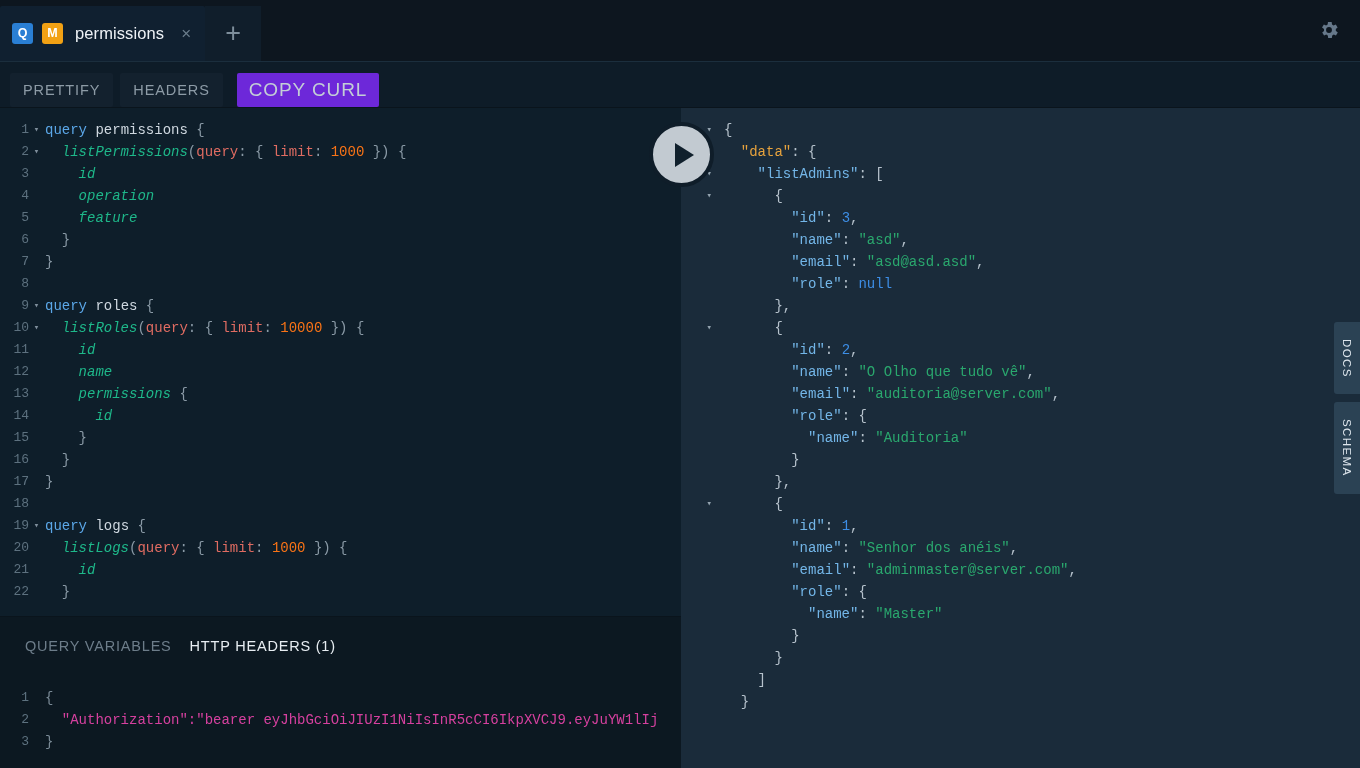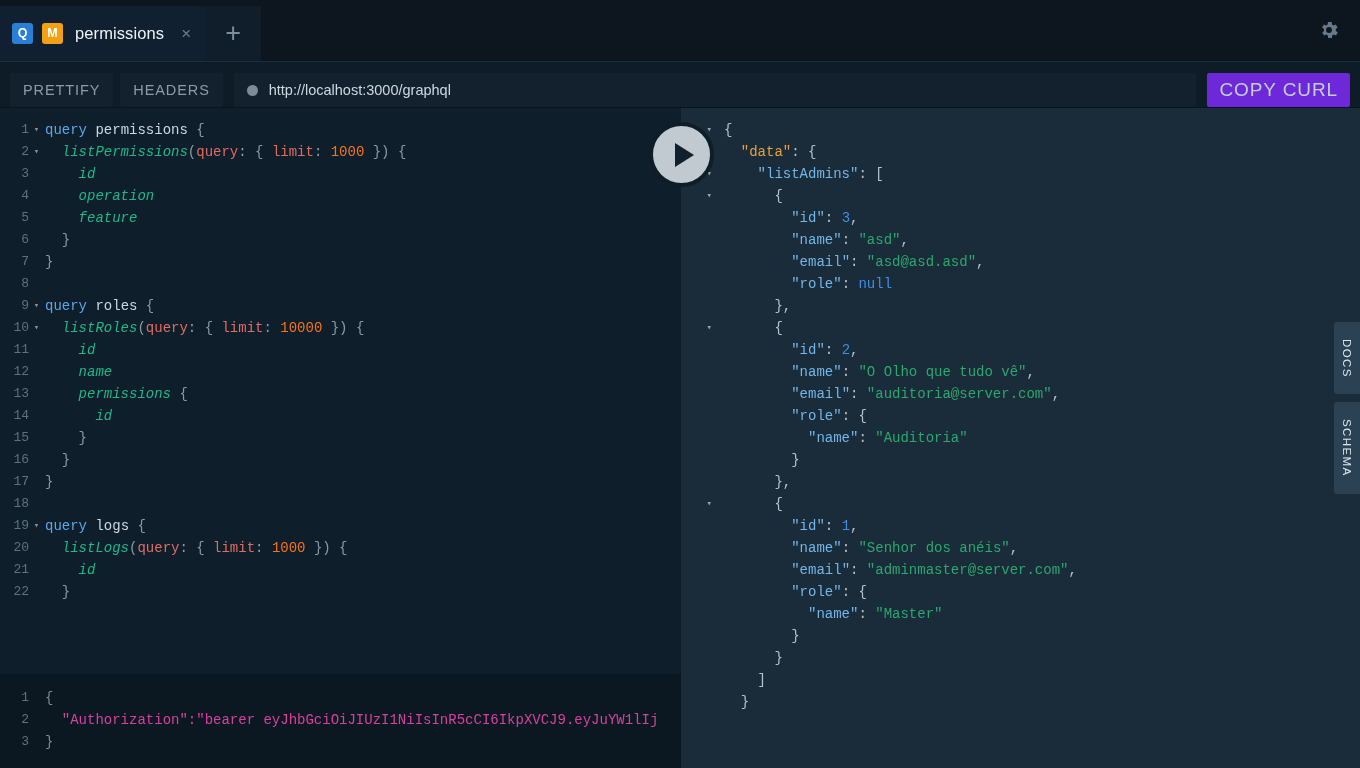--- a/index.html
+++ b/index.html
@@ -207,32 +207,32 @@
         <path d="M19.4 13a7.6 7.6 0 0 0 0-2l2-1.6-2-3.4-2.4 1a7.5 7.5 0 0 0-1.7-1l-.4-2.6h-4l-.4 2.6a7.5 7.5 0 0 0-1.7 1l-2.4-1-2 3.4L6.6 11a7.6 7.6 0 0 0 0 2l-2 1.6 2 3.4 2.4-1c.5.4 1.1.8 1.7 1l.4 2.6h4l.4-2.6c.6-.2 1.2-.6 1.7-1l2.4 1 2-3.4-2-1.6zM12 15.2A3.2 3.2 0 1 1 12 8.8a3.2 3.2 0 0 1 0 6.4z"></path>
       </svg>
     </div>
   </div>
 
   <div class="strip"></div>
 
   <div class="toolbar">
     <div class="tbtn">PRETTIFY</div>
     <div class="tbtn">HEADERS</div>
-    <div class="urlbar">
-      <span class="url-dot"></span>
-      <span class="url-text" title="Enter URL">http://localhost:3000/graphql</span>
-    </div>
     <div class="copycurl">COPY CURL</div>
   </div>
 
   <div class="main">
 
     <div class="left-pane">
       <div class="editor code" id="editor"><div class="ln-row"><span class="ln">1</span><span class="fold">▾</span><span class="ltxt"><span class="k-kw">query</span><span class="k-p"> </span><span class="k-opn">permissions</span><span class="k-p"> {</span></span></div><div class="ln-row"><span class="ln">2</span><span class="fold">▾</span><span class="ltxt"><span class="k-p">  </span><span class="k-fld">listPermissions</span><span class="k-p">(</span><span class="k-arg">query</span><span class="k-p">: { </span><span class="k-arg">limit</span><span class="k-p">: </span><span class="k-num">1000</span><span class="k-p"> }) {</span></span></div><div class="ln-row"><span class="ln">3</span><span class="fold"></span><span class="ltxt"><span class="k-p">    </span><span class="k-fld">id</span></span></div><div class="ln-row"><span class="ln">4</span><span class="fold"></span><span class="ltxt"><span class="k-p">    </span><span class="k-fld">operation</span></span></div><div class="ln-row"><span class="ln">5</span><span class="fold"></span><span class="ltxt"><span class="k-p">    </span><span class="k-fld">feature</span></span></div><div class="ln-row"><span class="ln">6</span><span class="fold"></span><span class="ltxt"><span class="k-p">  }</span></span></div><div class="ln-row"><span class="ln">7</span><span class="fold"></span><span class="ltxt"><span class="k-p">}</span></span></div><div class="ln-row"><span class="ln">8</span><span class="fold"></span><span class="ltxt"></span></div><div class="ln-row"><span class="ln">9</span><span class="fold">▾</span><span class="ltxt"><span class="k-kw">query</span><span class="k-p"> </span><span class="k-opn">roles</span><span class="k-p"> {</span></span></div><div class="ln-row"><span class="ln">10</span><span class="fold">▾</span><span class="ltxt"><span class="k-p">  </span><span class="k-fld">listRoles</span><span class="k-p">(</span><span class="k-arg">query</span><span class="k-p">: { </span><span class="k-arg">limit</span><span class="k-p">: </span><span class="k-num">10000</span><span class="k-p"> }) {</span></span></div><div class="ln-row"><span class="ln">11</span><span class="fold"></span><span class="ltxt"><span class="k-p">    </span><span class="k-fld">id</span></span></div><div class="ln-row"><span class="ln">12</span><span class="fold"></span><span class="ltxt"><span class="k-p">    </span><span class="k-fld">name</span></span></div><div class="ln-row"><span class="ln">13</span><span class="fold"></span><span class="ltxt"><span class="k-p">    </span><span class="k-fld">permissions</span><span class="k-p"> {</span></span></div><div class="ln-row"><span class="ln">14</span><span class="fold"></span><span class="ltxt"><span class="k-p">      </span><span class="k-fld">id</span></span></div><div class="ln-row"><span class="ln">15</span><span class="fold"></span><span class="ltxt"><span class="k-p">    }</span></span></div><div class="ln-row"><span class="ln">16</span><span class="fold"></span><span class="ltxt"><span class="k-p">  }</span></span></div><div class="ln-row"><span class="ln">17</span><span class="fold"></span><span class="ltxt"><span class="k-p">}</span></span></div><div class="ln-row"><span class="ln">18</span><span class="fold"></span><span class="ltxt"></span></div><div class="ln-row"><span class="ln">19</span><span class="fold">▾</span><span class="ltxt"><span class="k-kw">query</span><span class="k-p"> </span><span class="k-opn">logs</span><span class="k-p"> {</span></span></div><div class="ln-row"><span class="ln">20</span><span class="fold"></span><span class="ltxt"><span class="k-p">  </span><span class="k-fld">listLogs</span><span class="k-p">(</span><span class="k-arg">query</span><span class="k-p">: { </span><span class="k-arg">limit</span><span class="k-p">: </span><span class="k-num">1000</span><span class="k-p"> }) {</span></span></div><div class="ln-row"><span class="ln">21</span><span class="fold"></span><span class="ltxt"><span class="k-p">    </span><span class="k-fld">id</span></span></div><div class="ln-row"><span class="ln">22</span><span class="fold"></span><span class="ltxt"><span class="k-p">  }</span></span></div></div>
 
+      <div class="varbar">
+        <span class="varbar-tab inactive">QUERY VARIABLES</span>
+        <span class="varbar-tab active">HTTP HEADERS (1)</span>
+      </div>
 
       <div class="varpanel code" id="varpanel"><div class="ln-row"><span class="ln">1</span><span class="fold"></span><span class="ltxt"><span class="v-p">{</span></span></div><div class="ln-row"><span class="ln">2</span><span class="fold"></span><span class="ltxt"><span class="v-p">  </span><span class="v-str">"Authorization":"bearer eyJhbGciOiJIUzI1NiIsInR5cCI6IkpXVCJ9.eyJuYW1lIj</span></span></div><div class="ln-row"><span class="ln">3</span><span class="fold"></span><span class="ltxt"><span class="v-p">}</span></span></div></div>
     </div>
 
     <div class="right-pane">
       <div class="response code" id="response"><div class="r-row"><span class="r-fold">▾</span><span class="r-txt"><span class="j-p">{</span></span></div><div class="r-row"><span class="r-fold">▾</span><span class="r-txt"><span class="j-p">  </span><span class="j-root">"data"</span><span class="j-p">: {</span></span></div><div class="r-row"><span class="r-fold">▾</span><span class="r-txt"><span class="j-p">    </span><span class="j-key">"listAdmins"</span><span class="j-p">: [</span></span></div><div class="r-row"><span class="r-fold">▾</span><span class="r-txt"><span class="j-p">      {</span></span></div><div class="r-row"><span class="r-fold"></span><span class="r-txt"><span class="j-p">        </span><span class="j-key">"id"</span><span class="j-p">: </span><span class="j-num">3</span><span class="j-p">,</span></span></div><div class="r-row"><span class="r-fold"></span><span class="r-txt"><span class="j-p">        </span><span class="j-key">"name"</span><span class="j-p">: </span><span class="j-str">"asd"</span><span class="j-p">,</span></span></div><div class="r-row"><span class="r-fold"></span><span class="r-txt"><span class="j-p">        </span><span class="j-key">"email"</span><span class="j-p">: </span><span class="j-str">"asd@asd.asd"</span><span class="j-p">,</span></span></div><div class="r-row"><span class="r-fold"></span><span class="r-txt"><span class="j-p">        </span><span class="j-key">"role"</span><span class="j-p">: </span><span class="j-num">null</span></span></div><div class="r-row"><span class="r-fold"></span><span class="r-txt"><span class="j-p">      },</span></span></div><div class="r-row"><span class="r-fold">▾</span><span class="r-txt"><span class="j-p">      {</span></span></div><div class="r-row"><span class="r-fold"></span><span class="r-txt"><span class="j-p">        </span><span class="j-key">"id"</span><span class="j-p">: </span><span class="j-num">2</span><span class="j-p">,</span></span></div><div class="r-row"><span class="r-fold"></span><span class="r-txt"><span class="j-p">        </span><span class="j-key">"name"</span><span class="j-p">: </span><span class="j-str">"O Olho que tudo vê"</span><span class="j-p">,</span></span></div><div class="r-row"><span class="r-fold"></span><span class="r-txt"><span class="j-p">        </span><span class="j-key">"email"</span><span class="j-p">: </span><span class="j-str">"auditoria@server.com"</span><span class="j-p">,</span></span></div><div class="r-row"><span class="r-fold"></span><span class="r-txt"><span class="j-p">        </span><span class="j-key">"role"</span><span class="j-p">: {</span></span></div><div class="r-row"><span class="r-fold"></span><span class="r-txt"><span class="j-p">          </span><span class="j-key">"name"</span><span class="j-p">: </span><span class="j-str">"Auditoria"</span></span></div><div class="r-row"><span class="r-fold"></span><span class="r-txt"><span class="j-p">        }</span></span></div><div class="r-row"><span class="r-fold"></span><span class="r-txt"><span class="j-p">      },</span></span></div><div class="r-row"><span class="r-fold">▾</span><span class="r-txt"><span class="j-p">      {</span></span></div><div class="r-row"><span class="r-fold"></span><span class="r-txt"><span class="j-p">        </span><span class="j-key">"id"</span><span class="j-p">: </span><span class="j-num">1</span><span class="j-p">,</span></span></div><div class="r-row"><span class="r-fold"></span><span class="r-txt"><span class="j-p">        </span><span class="j-key">"name"</span><span class="j-p">: </span><span class="j-str">"Senhor dos anéis"</span><span class="j-p">,</span></span></div><div class="r-row"><span class="r-fold"></span><span class="r-txt"><span class="j-p">        </span><span class="j-key">"email"</span><span class="j-p">: </span><span class="j-str">"adminmaster@server.com"</span><span class="j-p">,</span></span></div><div class="r-row"><span class="r-fold"></span><span class="r-txt"><span class="j-p">        </span><span class="j-key">"role"</span><span class="j-p">: {</span></span></div><div class="r-row"><span class="r-fold"></span><span class="r-txt"><span class="j-p">          </span><span class="j-key">"name"</span><span class="j-p">: </span><span class="j-str">"Master"</span></span></div><div class="r-row"><span class="r-fold"></span><span class="r-txt"><span class="j-p">        }</span></span></div><div class="r-row"><span class="r-fold"></span><span class="r-txt"><span class="j-p">      }</span></span></div><div class="r-row"><span class="r-fold"></span><span class="r-txt"><span class="j-p">    ]</span></span></div><div class="r-row"><span class="r-fold"></span><span class="r-txt"><span class="j-p">  }</span></span></div></div>
 
     </div>
 
     <div class="sidetabs">

